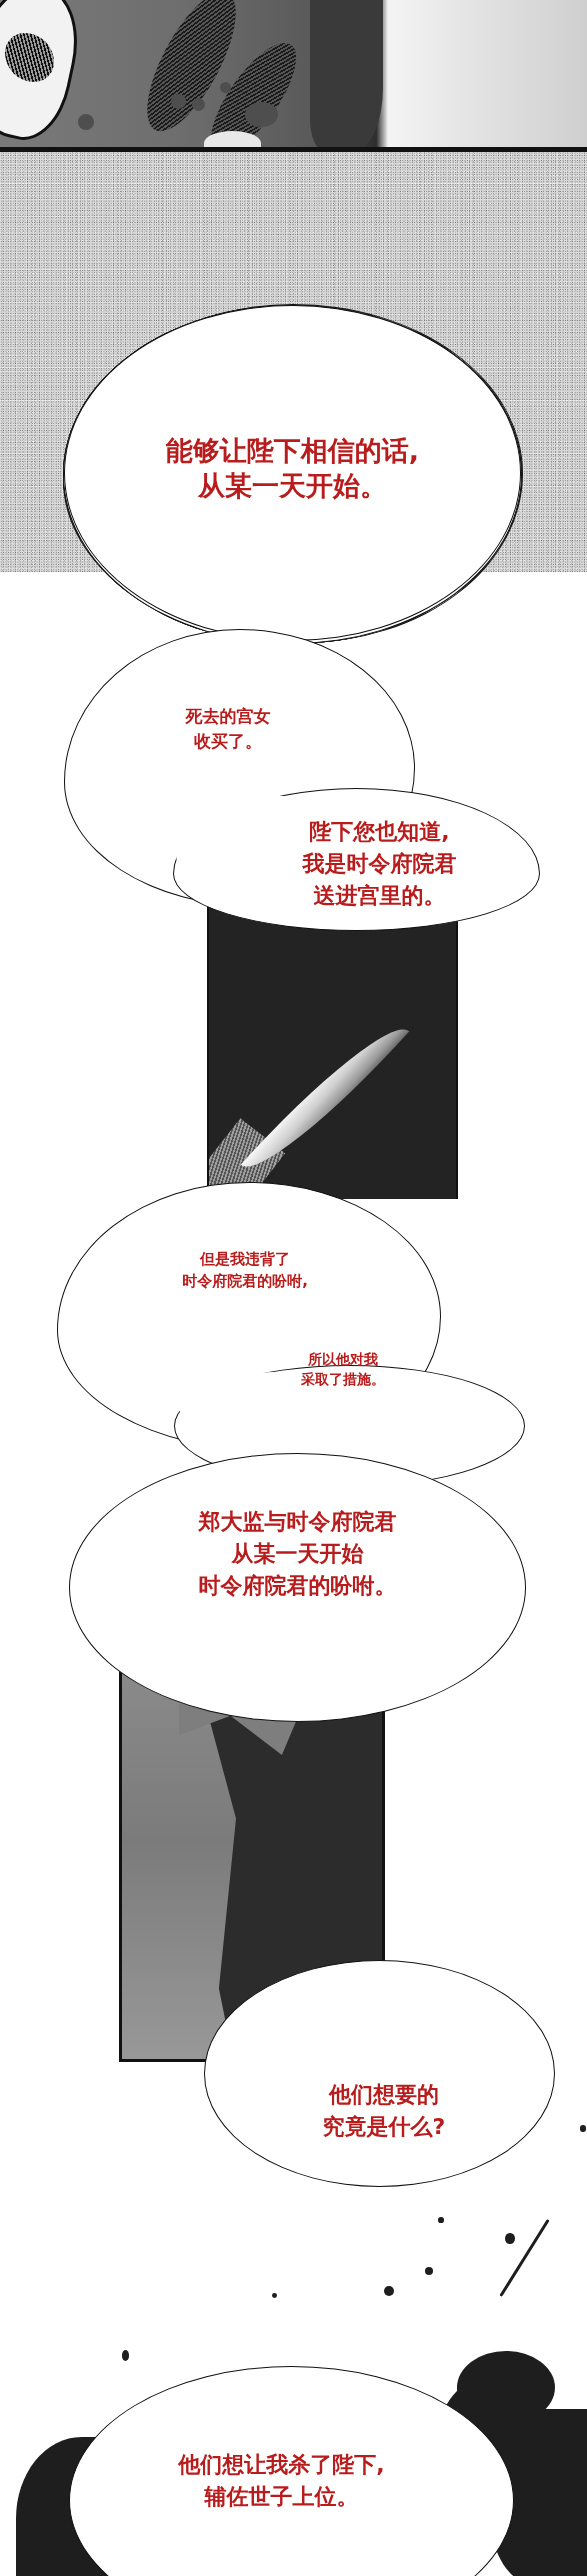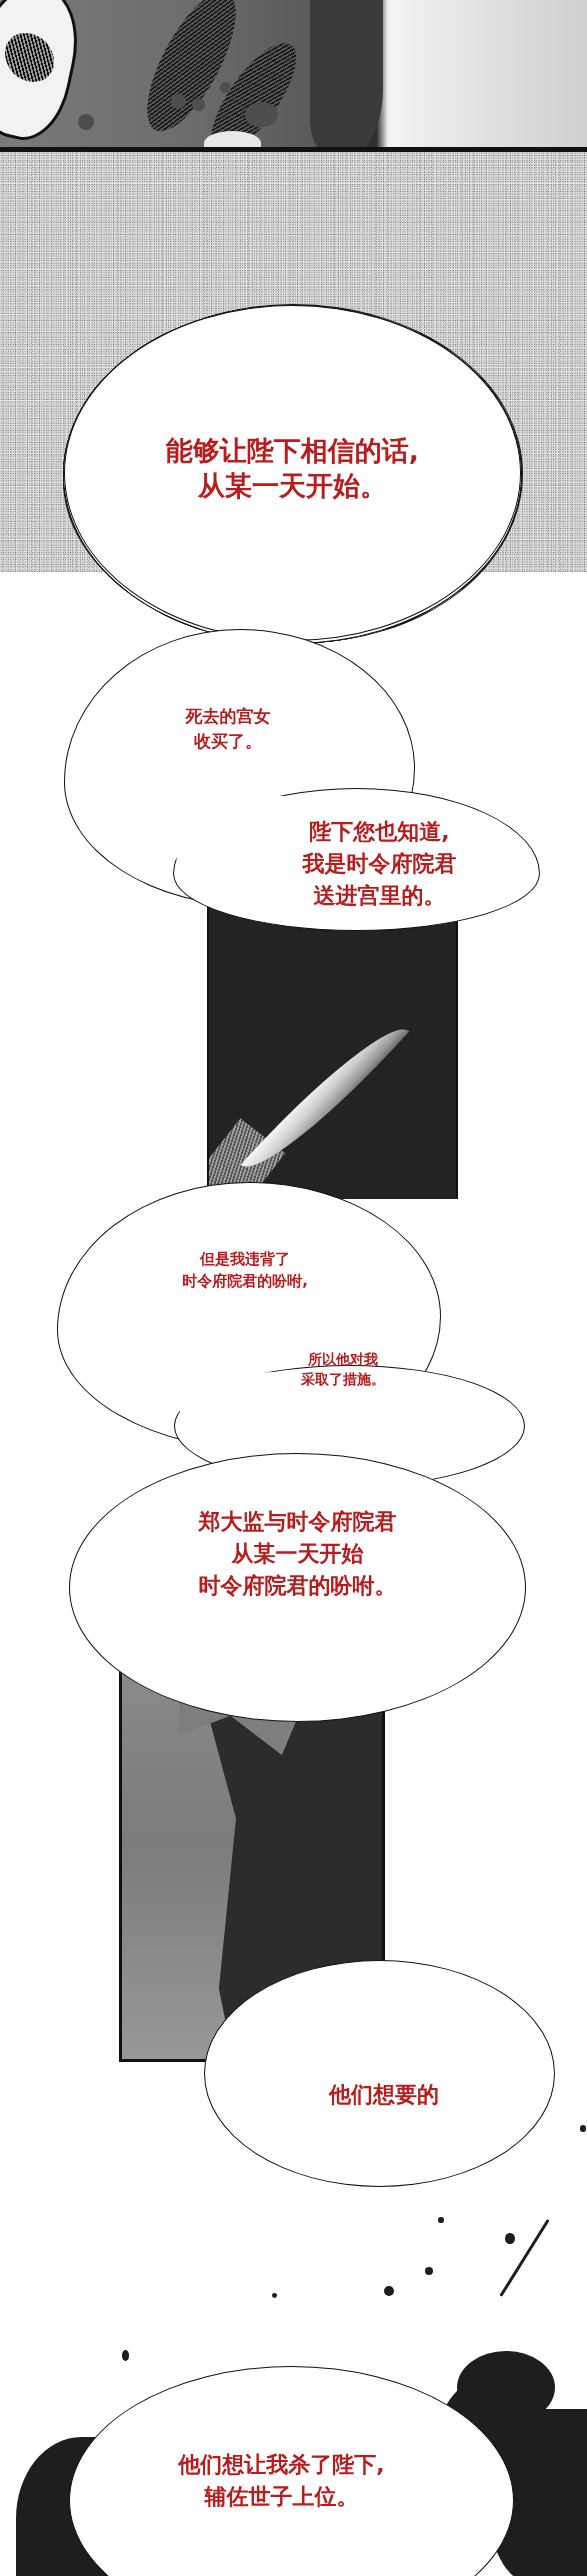--- a/index.html
+++ b/index.html
@@ -186,20 +186,21 @@
 <div class="abs bubble-text" style="left:69px;top:1506px;width:457px;font-size:22px;line-height:1.45;">
   <span class="line">郑大监与时令府院君</span>
   <span class="line">从某一天开始</span>
   <span class="line">时令府院君的吩咐。</span>
 </div>
 
 <div class="abs bubble" style="left:204px;top:1960px;width:351px;height:227px;border-radius:50%;">
 </div>
 <div class="abs bubble-text" style="left:245px;top:2048px;width:278px;font-size:22px;line-height:1.45;margin-top:31px;">
   <span class="line">他们想要的</span>
+  <span class="line">究竟是什么?</span>
 </div>
 
 <div class="abs ink" style="left:437px;top:2376px;width:110px;height:131px;"></div>
 <div class="abs ink" style="left:457px;top:2351px;width:98px;height:73px;"></div>
 <div class="abs ink" style="left:490px;top:2409px;width:114px;height:176px;border-radius:40% 0 0 40%;"></div>
 <div class="abs ink" style="left:16.3px;top:2437px;width:131px;height:163px;border-radius:50% 30% 0 0;"></div>
 <div class="abs ink" style="left:384px;top:2286px;width:9.8px;height:9.8px;"></div>
 <div class="abs ink" style="left:425px;top:2267px;width:8.2px;height:8.2px;"></div>
 <div class="abs ink" style="left:505px;top:2233px;width:9.8px;height:11.4px;"></div>
 <div class="abs ink" style="left:438px;top:2217px;width:5.7px;height:5.7px;"></div>

